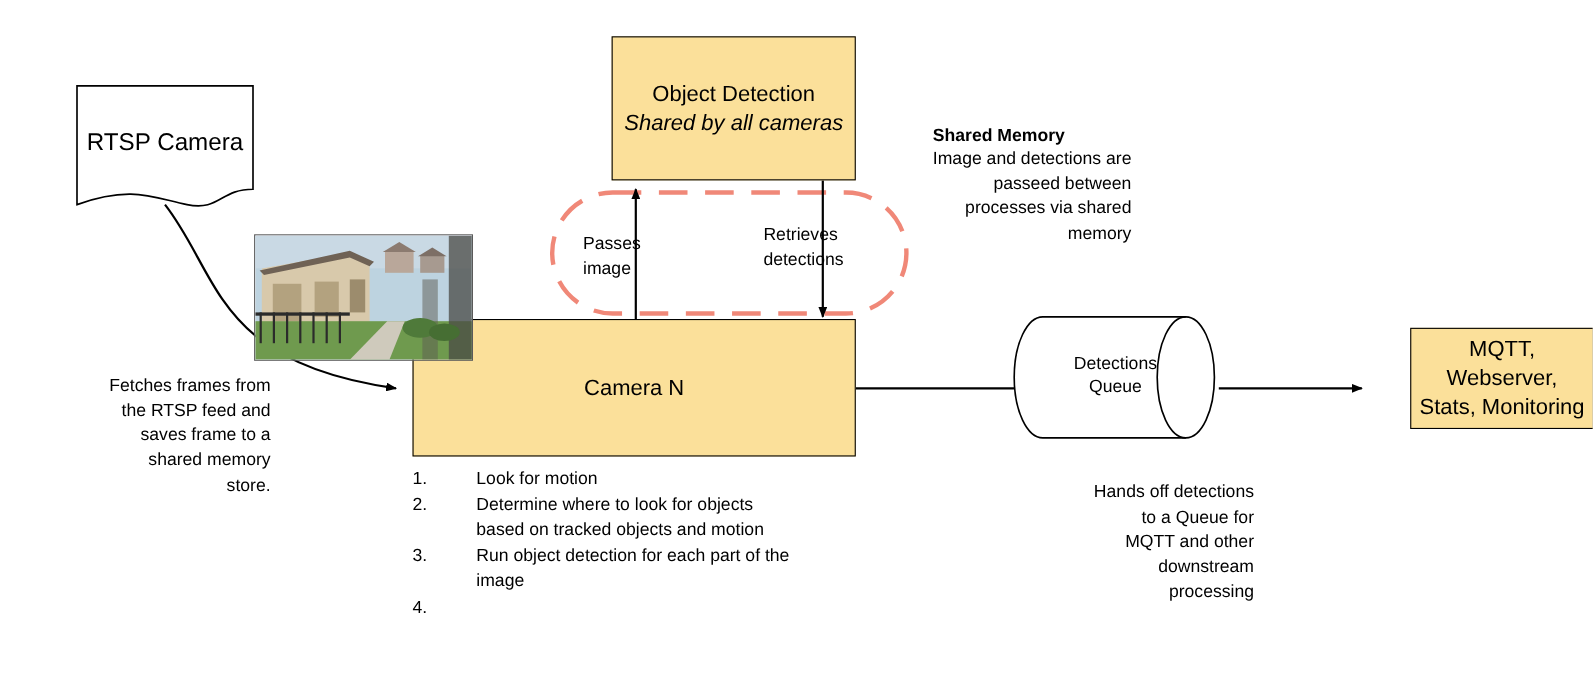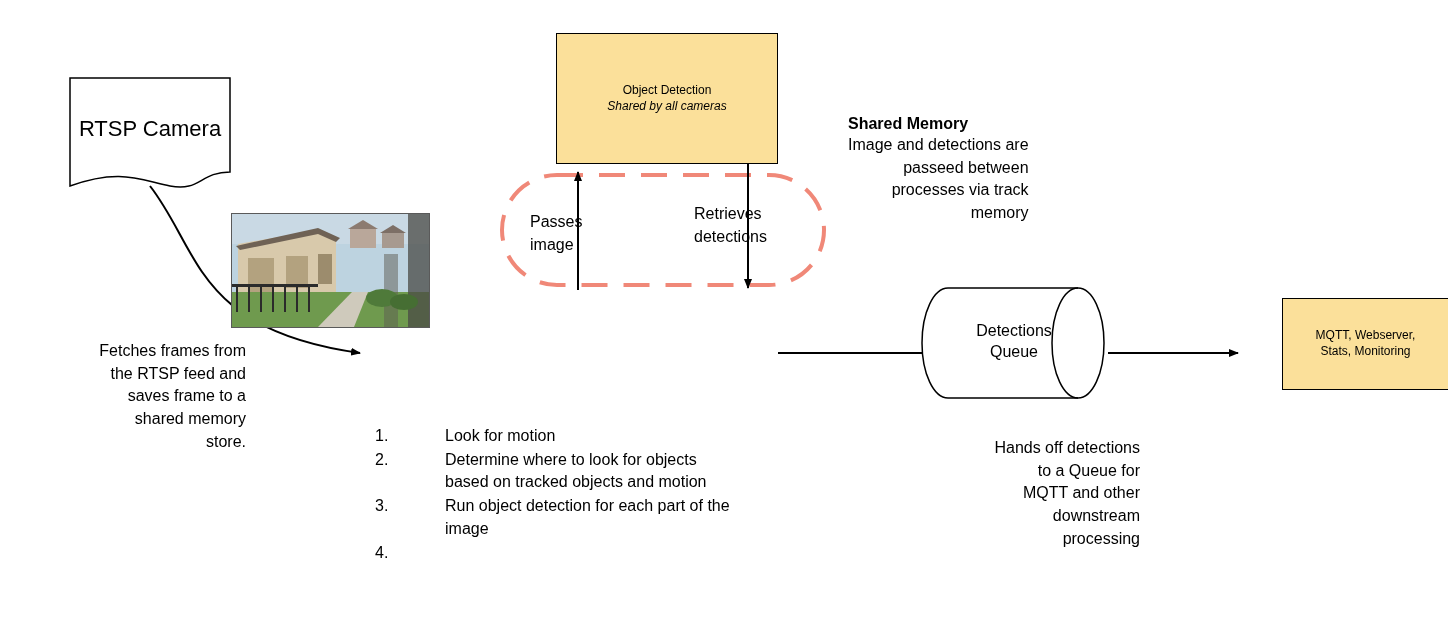--- a/index.html
+++ b/index.html
@@ -31,21 +31,21 @@
     box-sizing: border-box;
   }
   .box-yellow {
     background: #fbe09a;
     border: 1.5px solid #000000;
     display: flex;
     flex-direction: column;
     align-items: center;
     justify-content: center;
     text-align: center;
-    font-size: 12px;
+    font-size: 20px;
     line-height: 1.3;
   }
   .box-yellow .sub {
     font-style: italic;
   }
   .label-text {
     position: absolute;
     font-size: 16px;
     line-height: 1.42;
     white-space: pre-line;
@@ -99,21 +99,20 @@
   .steps .row {
     display: flex;
     margin-bottom: 1px;
   }
   .steps .num {
     width: 58px;
     flex: 0 0 58px;
   }
   .steps .txt {
     flex: 1 1 auto;
-    margin-left: 12px;
   }
   .thumb {
     position: absolute;
     left: 231px;
     top: 213px;
     width: 197px;
     height: 113px;
     border: 1px solid #5a5a5a;
     overflow: hidden;
   }
@@ -153,40 +152,43 @@
 
   <div class="camera-doc">
     <div class="doclabel">RTSP Camera</div>
   </div>
 
   <div class="node box-yellow" style="left:556px; top:33px; width:222px; height:131px;">
     <div>Object Detection</div>
     <div class="sub">Shared by all cameras</div>
   </div>
 
+  <div class="node box-yellow" style="left:375px; top:290px; width:403px; height:125px;">
+    <div>Camera N</div>
+  </div>
 
   <div class="node box-yellow" style="left:1246px; top:298px; width:167px; height:92px; white-space:pre-line;margin-left:36px;">
     <div>MQTT, Webserver,
 Stats, Monitoring</div>
   </div>
 
   <div class="queue-cyl">
     <div class="qlabel" style="white-space:pre-line;">Detections
 Queue</div>
   </div>
 
   <div class="label-text center" style="left:530px; top:211px; width:96px;">Passes
 image</div>
   <div class="label-text center" style="left:694px; top:203px; width:110px;">Retrieves
 detections</div>
 
   <div class="label-text bold" style="left:848px; top:113px;">Shared Memory</div>
   <div class="label-text" style="left:848px; top:134px;">Image and detections are
 passeed between
-processes via track
+processes via shared
 memory</div>
 
   <div class="label-text" style="left:46px; top:340px; width:200px;">Fetches frames from
 the RTSP feed and
 saves frame to a
 shared memory
 store.</div>
 
   <div class="label-text" style="left:940px; top:437px; width:200px;">Hands off detections
 to a Queue for

